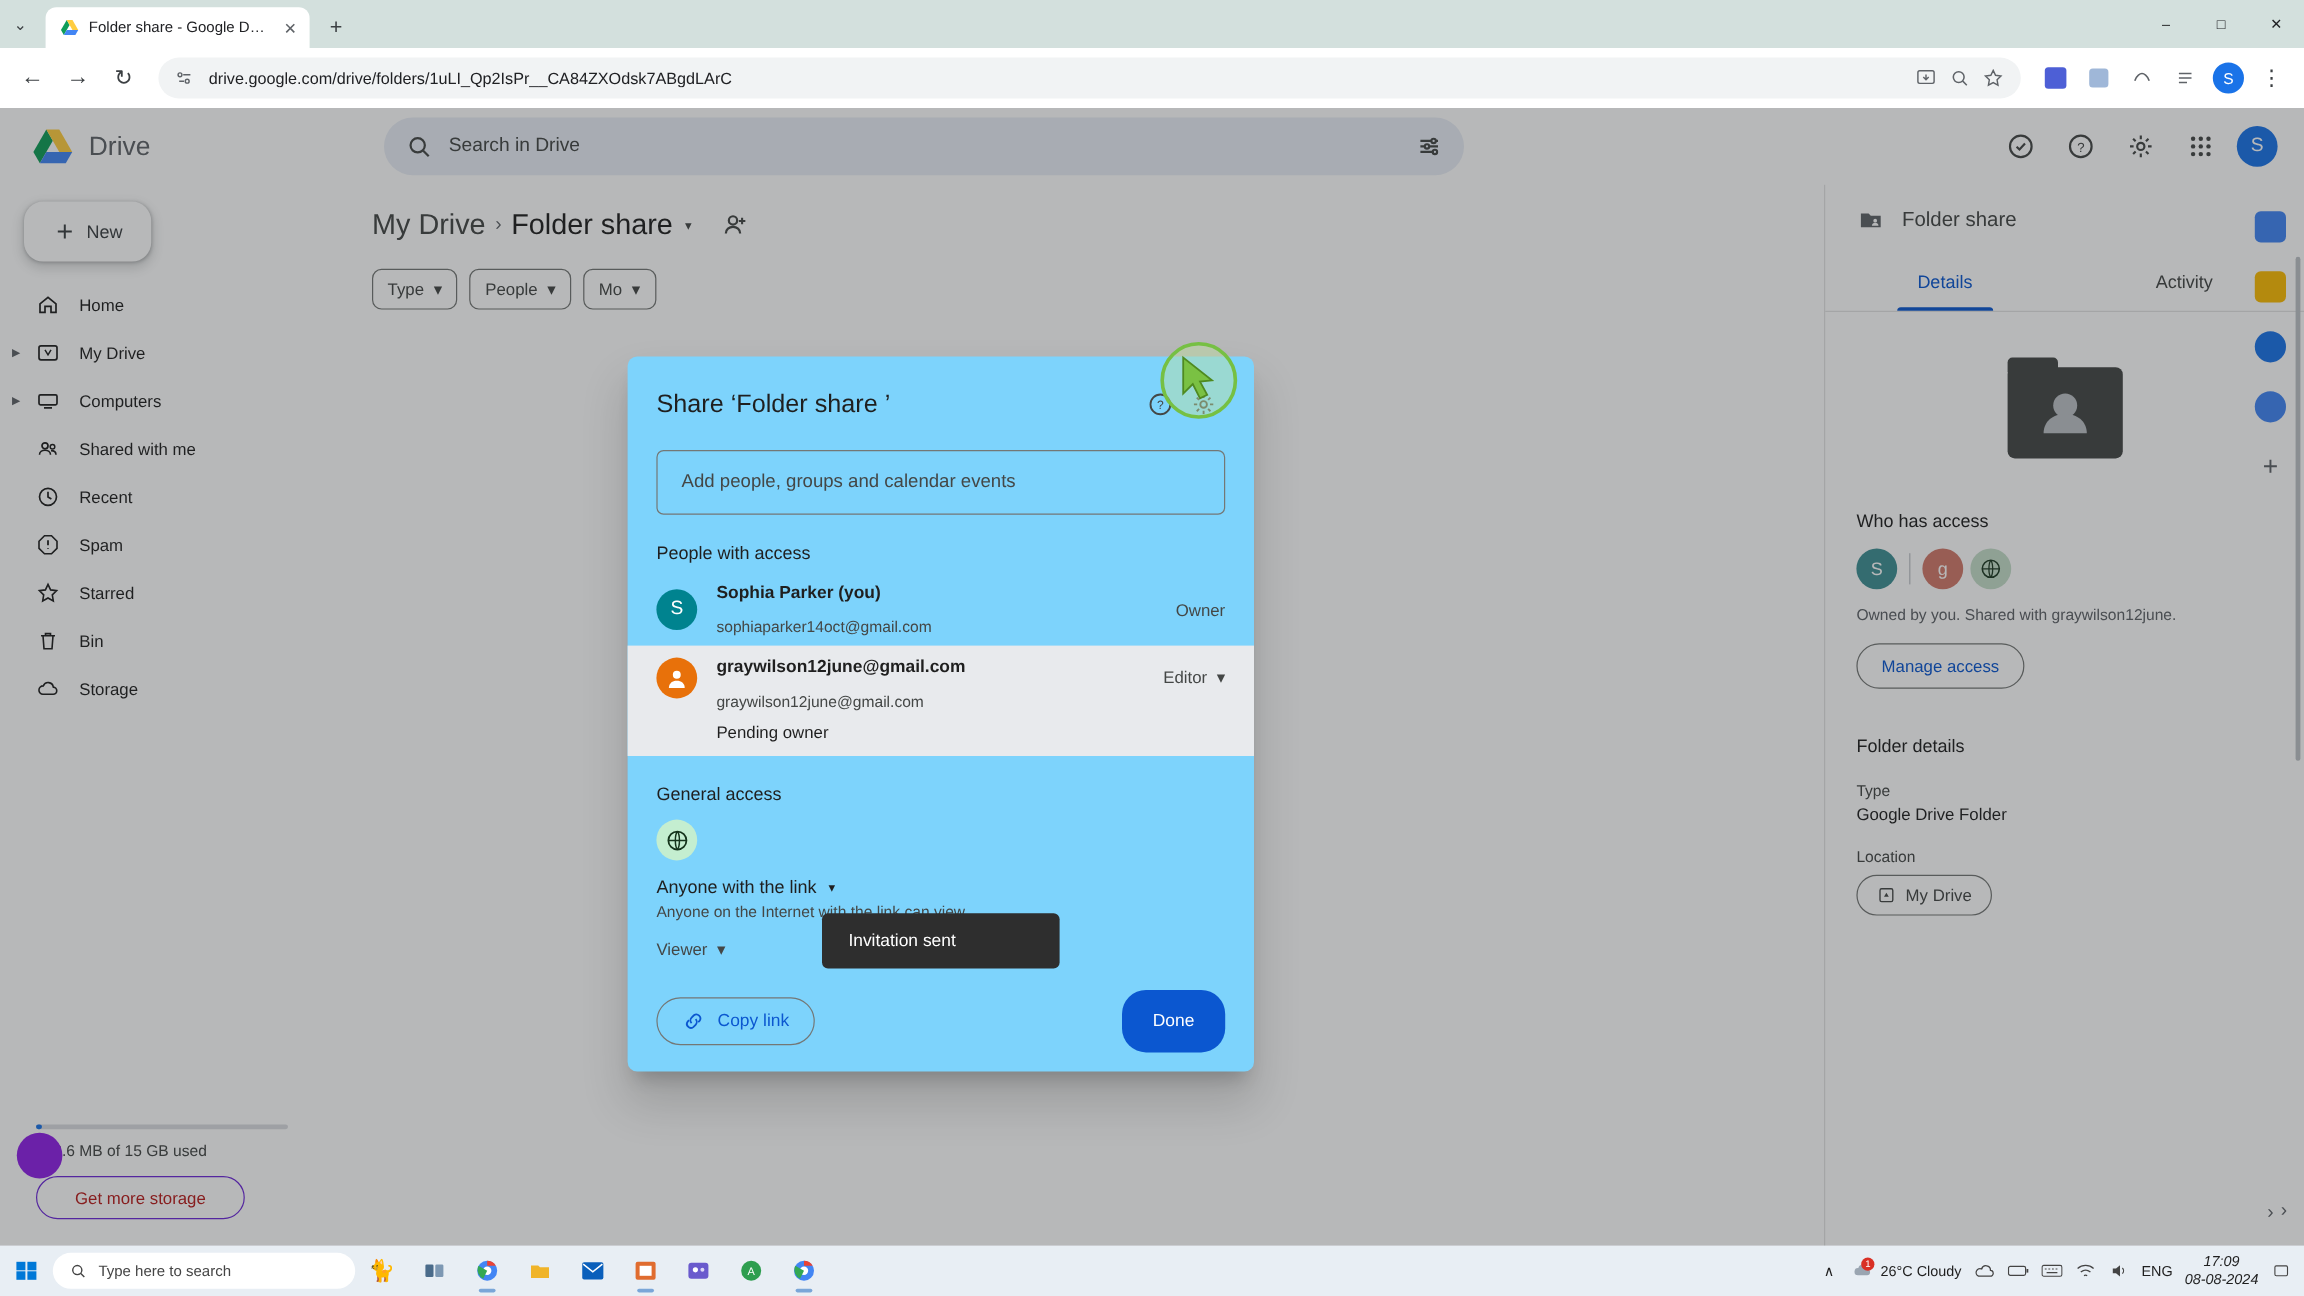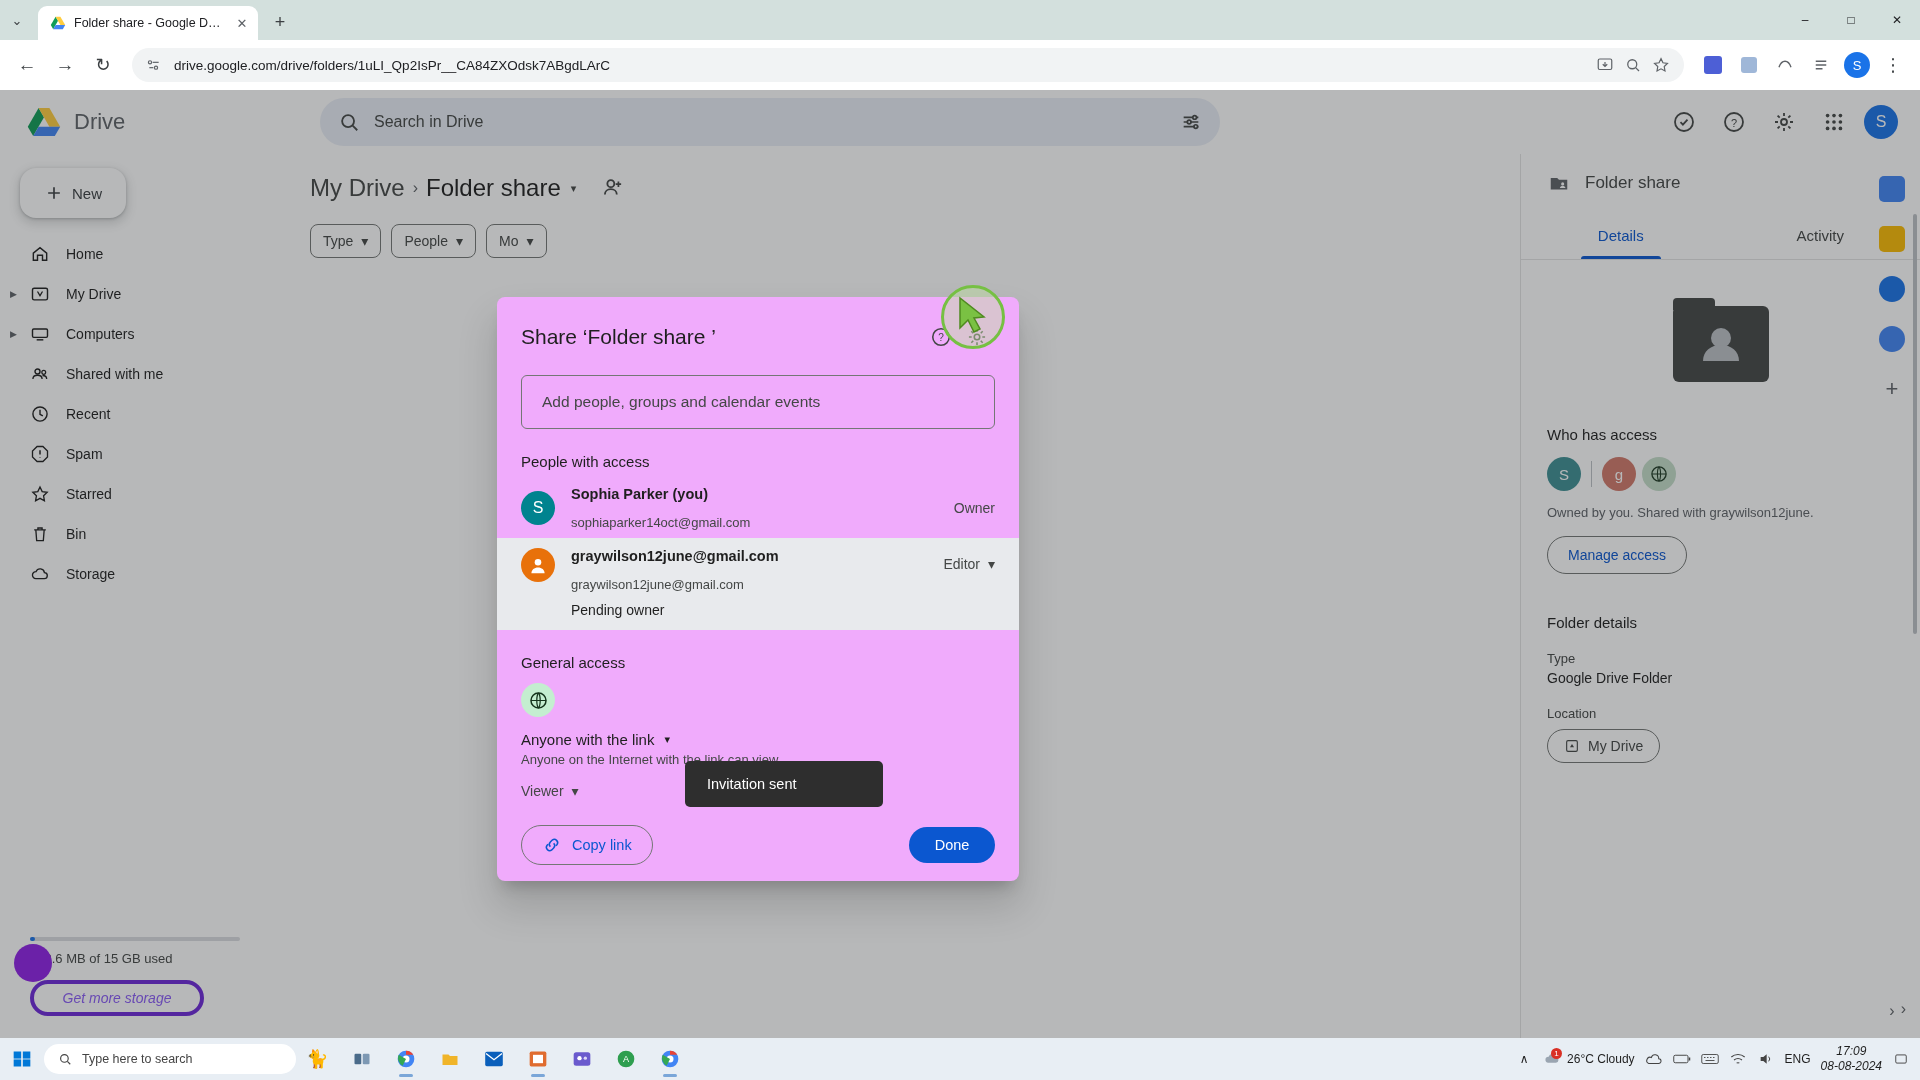--- a/index.html
+++ b/index.html
@@ -65,22 +65,22 @@
       font-size:15px; }
   .nav { list-style:none; }
   .nav li { height:40px; display:flex; align-items:center; gap:16px; padding-left:30px;
       color:#1f1f1f; font-size:14px; border-radius:0 20px 20px 0; margin-right:14px; position:relative; }
   .nav li .arrow { position:absolute; left:10px; font-size:9px; color:#5f6368; }
   .nav-ico { width:20px; height:20px; flex:0 0 20px; }
   #storage { position:absolute; left:0; bottom:0; width:260px; padding:0 20px 24px 30px; }
   .bar { height:4px; background:#dadce0; border-radius:2px; margin:8px 0 10px 0; position:relative; }
   .bar i { position:absolute; left:0; top:0; height:4px; width:5px; background:#1a73e8; border-radius:2px; }
   .storage-txt { font-size:13px; color:#444746; margin-bottom:14px; }
-  #getstorage { width:174px; height:36px; border:4px solid #6d28d9; border-radius:18px;
-      display:flex; align-items:center; justify-content:center; color:#8b5cf6; font-size:14px;font-style:italic; }
+  #getstorage { width:174px; height:36px; border:1px solid #6d28d9; border-radius:18px;
+      display:flex; align-items:center; justify-content:center; color:#b91c1c; font-size:14px; }
 
   
   #main { position:absolute; left:260px; top:64px; right:0; bottom:0; }
   #crumbs { display:flex; align-items:center; gap:8px; padding:20px 0 0 50px; }
   .crumb { font-size:24px; color:#444746; }
   .crumb.cur { color:#1f1f1f; }
   .chev { color:#5f6368; font-size:16px; }
   .caret { font-size:11px; color:#444746; margin-left:2px; }
   #chips { display:flex; gap:10px; padding:22px 0 0 50px; }
   .chip { height:34px; border:1px solid #747775; border-radius:8px; display:flex; align-items:center;
@@ -122,22 +122,22 @@
   #dp-scroll { position:absolute; right:3px; top:60px; width:4px; height:420px; background:#bdc1c6;
       border-radius:2px; }
   #dp-more { position:absolute; right:14px; bottom:22px; color:#5f6368; font-size:16px; }
 
   
   #rail { position:absolute; right:0; top:64px; width:56px; bottom:0; display:flex;
       flex-direction:column; align-items:center; padding-top:22px; gap:24px; z-index:5; }
   .rail-ic { width:26px; height:26px; border-radius:5px; }
 
   
-  #dialog { position:absolute; left:497px; top:207px; width:522px; border-radius:8px;
-      background:#f0abfc; z-index:60; box-shadow:0 11px 15px -7px rgba(0,0,0,.2),
+  #dialog { position:absolute; left:523px; top:207px; width:522px; border-radius:8px;
+      background:#7dd3fc; z-index:60; box-shadow:0 11px 15px -7px rgba(0,0,0,.2),
       0 24px 38px 3px rgba(0,0,0,.14); padding-bottom:16px; }
   .dlg-head { display:flex; align-items:center; padding:22px 24px 6px 24px; }
   .dlg-title { font-size:21px; color:#1f1f1f; flex:1; }
   .dlg-ic { width:36px; height:36px; border-radius:50%; display:flex; align-items:center;
       justify-content:center; color:#444746; }
   #addpeople { margin:14px 24px 0 24px; height:54px; border:1px solid #747775; border-radius:6px;
       display:flex; align-items:center; padding:0 20px; }
   #addpeople .ph { font-size:15.5px; color:#444746; }
   .sec-h { font-size:15px; color:#1f1f1f; padding:24px 11px 8px 24px; }
   .prow { display:flex; align-items:center; gap:16px; padding:8px 24px; min-height:46px; }
@@ -150,21 +150,21 @@
   .ppend { font-size:14px; color:#1f1f1f; margin-top:10px; }
   .prole { font-size:14px; color:#444746; display:flex; align-items:center; gap:8px; }
   .ga-row { display:flex; align-items:flex-start; gap:14px; padding:4px 24px 0 24px;flex-direction:column; }
   .ga-ic { width:34px; height:34px; border-radius:50%; background:#c4eed0; flex:0 0 34px;
       display:flex; align-items:center; justify-content:center; }
   .ga-main { font-size:15px; color:#1f1f1f; display:flex; align-items:center; gap:10px; }
   .ga-sub { font-size:13px; color:#444746; margin-top:4px; }
   .dlg-foot { display:flex; align-items:center; padding:26px 24px 0 24px; }
   #copylink { height:40px; border:1px solid #747775; border-radius:20px; display:flex;
       align-items:center; gap:10px; padding:0 20px; color:#0b57d0; font-size:14.5px; }
-  #donebtn { margin-left:auto; width:86px; height:36px; border-radius:20px; background:#0b57d0;
+  #donebtn { margin-left:auto; width:86px; height:52px; border-radius:20px; background:#0b57d0;
       color:#fff; font-size:14.5px; display:flex; align-items:center; justify-content:center; }
   #cursor-halo { position:absolute; right:14px; top:-12px; width:64px; height:64px;
       border-radius:50%; border:3px solid #76c043; background:rgba(190,225,160,.45); }
   #toast { position:absolute; left:685px; top:671px; width:198px; height:46px; background:#2e2e2e;
       border-radius:5px; display:flex; align-items:center; padding-left:22px; color:#fff;
       font-size:14.5px; z-index:70; }
 
   
   #taskbar { position:absolute; left:0; bottom:0; width:1920px; height:42px; background:#e8eef4;
       display:flex; align-items:center; z-index:90; }

